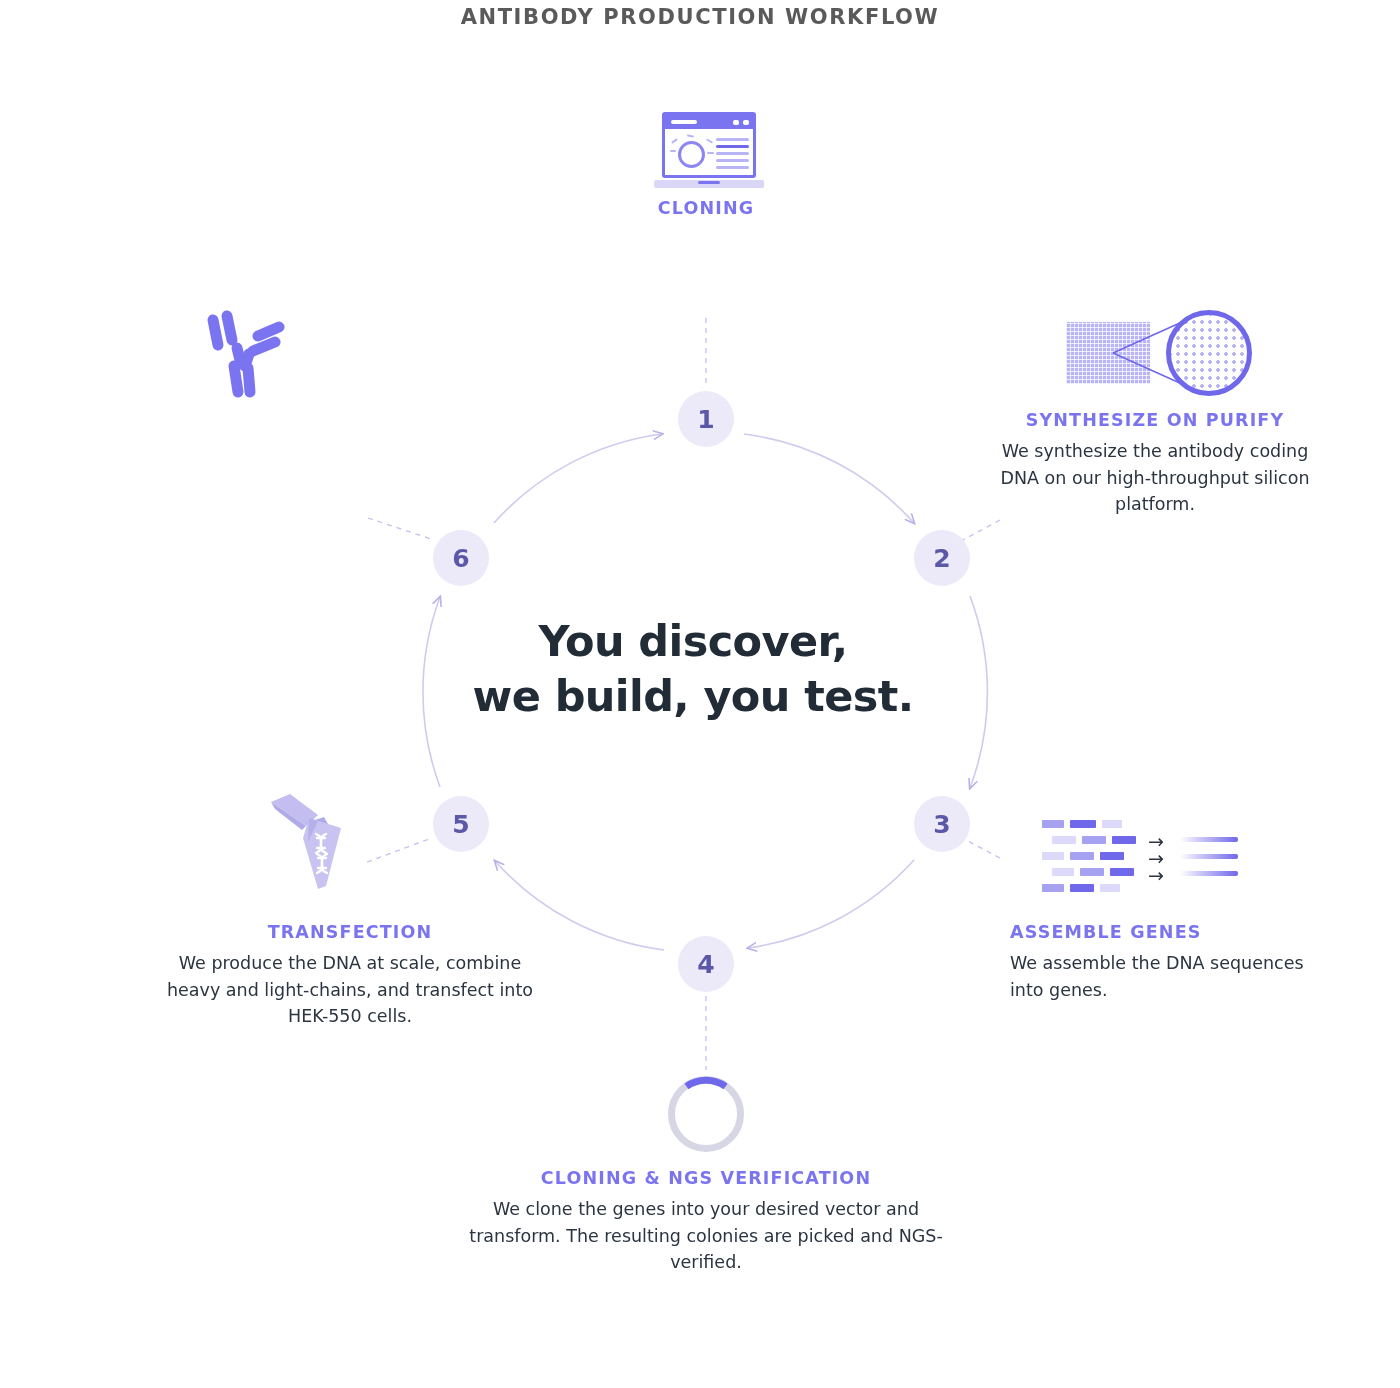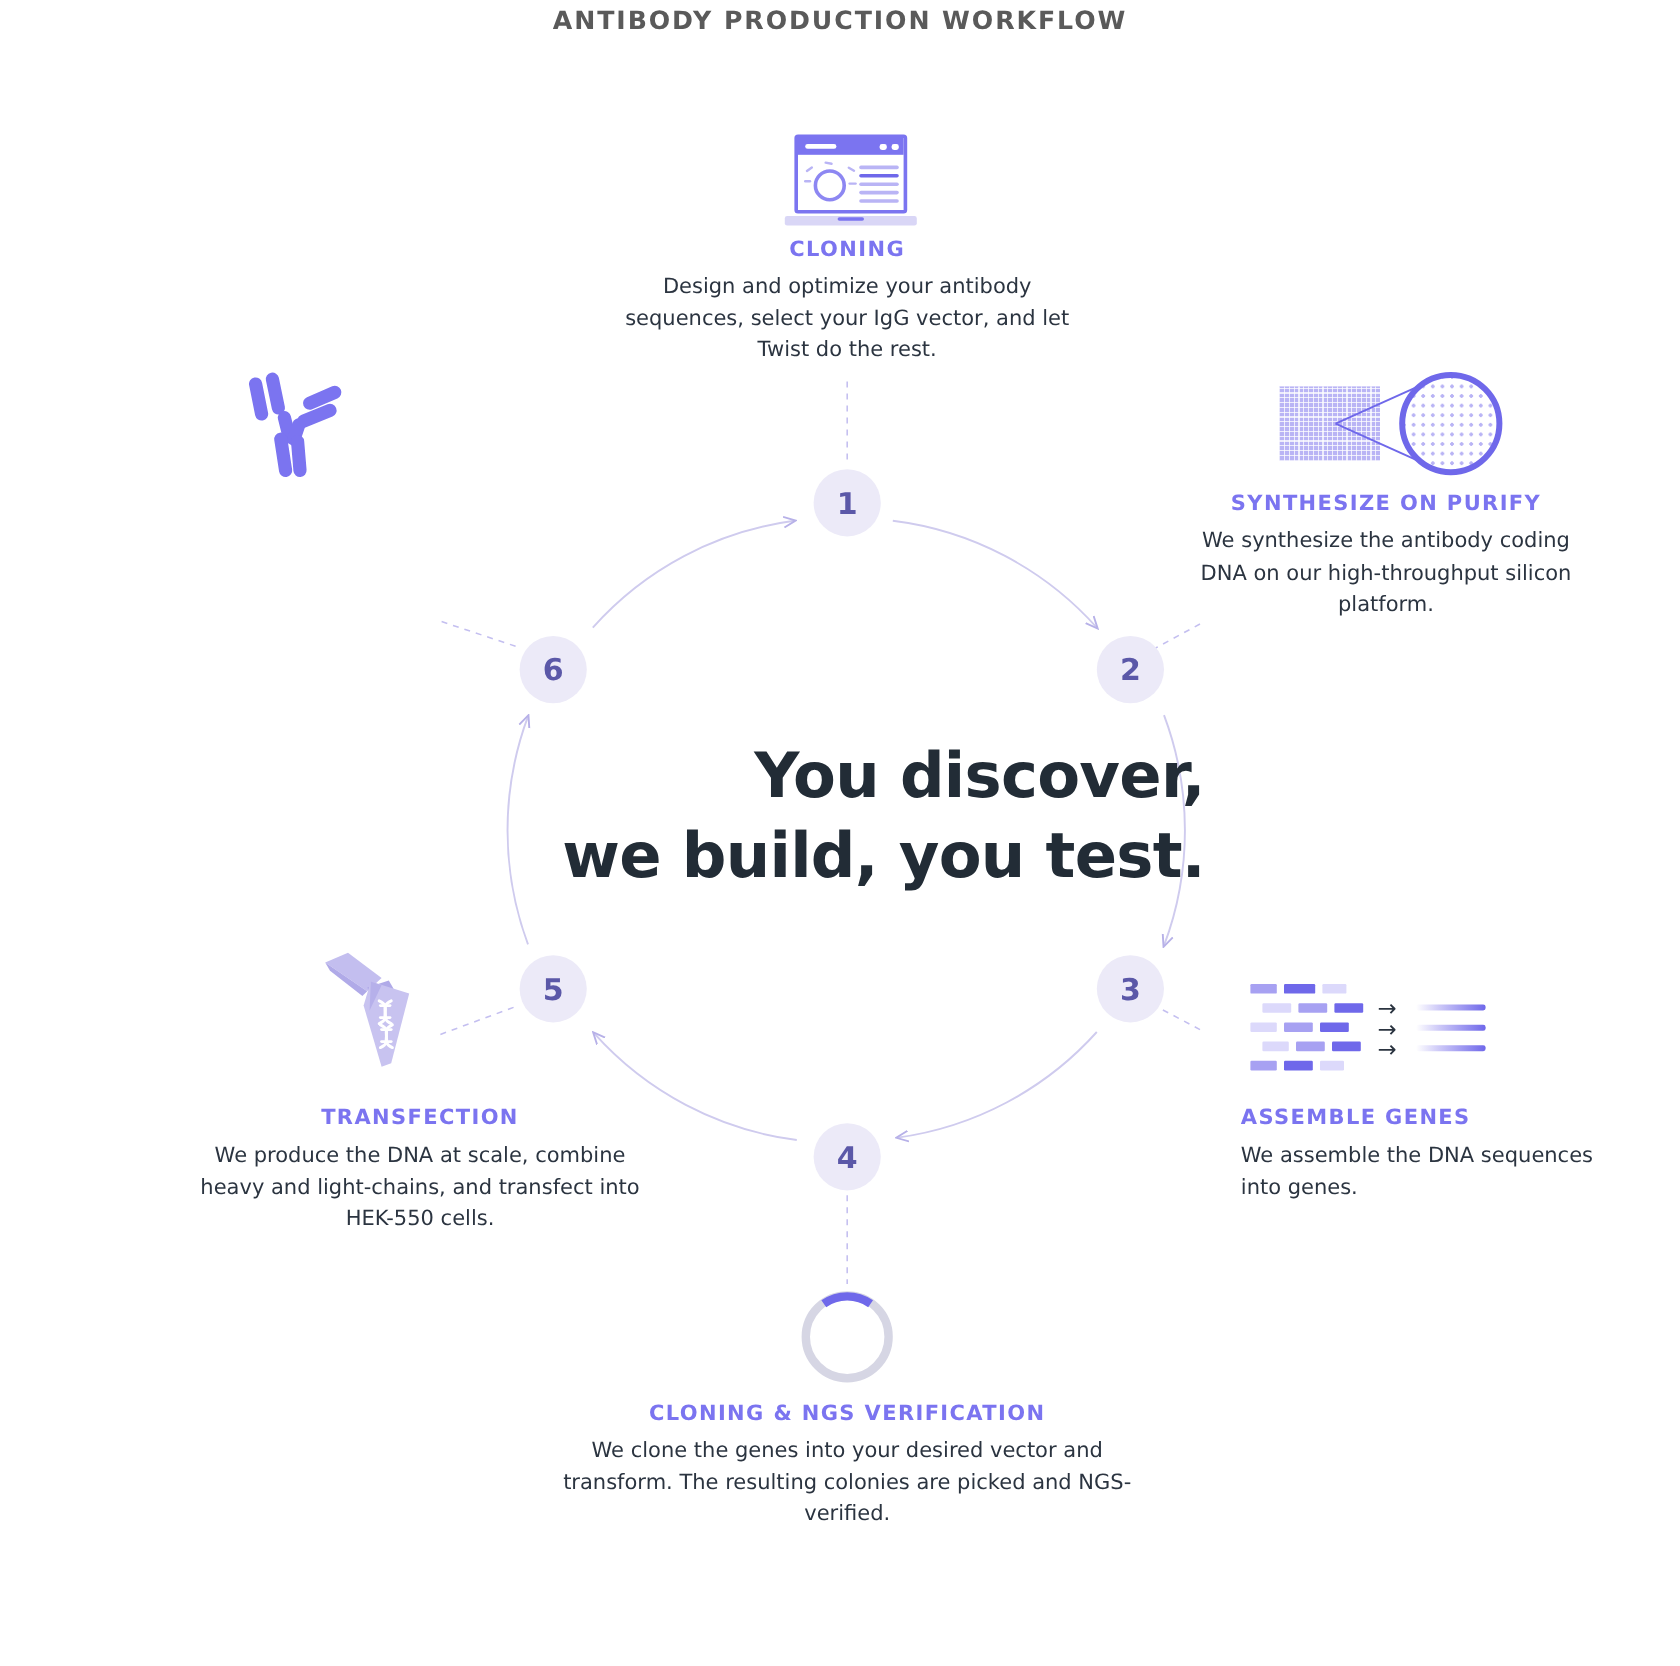--- a/index.html
+++ b/index.html
@@ -23,22 +23,22 @@
   
   .node{
     position:absolute;width:56px;height:56px;border-radius:50%;
     background:#eceaf8;display:flex;align-items:center;justify-content:center;
     font-size:25px;font-weight:bold;color:#5b58a8;
     font-family:"DejaVu Sans","Liberation Sans",sans-serif;
   }
 
   
   .center-copy{
-    position:absolute;left:404px;top:614px;width:600px;text-align:right;
-    font-size:52px;line-height:1.28;font-weight:bold;color:#222c36;
+    position:absolute;left:393px;top:614px;width:600px;text-align:center;
+    font-size:43px;line-height:1.28;font-weight:bold;color:#222c36;
     letter-spacing:-0.6px;
     font-family:"DejaVu Sans","Liberation Sans",sans-serif;
   }
 
   
   .step{position:absolute;}
   .step .head{
     font-size:17.5px;font-weight:bold;letter-spacing:1.15px;color:#7b74f0;
     margin:0 0 6px 0;line-height:1.25;
   }
@@ -150,21 +150,20 @@
     <div class="lap-line" style="left:62px;top:26px;width:33px;height:3px;background:#b9b4f5;"></div>
     <div class="lap-line" style="left:62px;top:33px;width:33px;height:3px;background:#6f68ea;"></div>
     <div class="lap-line" style="left:62px;top:40px;width:33px;height:3px;background:#b9b4f5;"></div>
     <div class="lap-line" style="left:62px;top:47px;width:33px;height:3px;background:#b9b4f5;"></div>
     <div class="lap-line" style="left:62px;top:54px;width:33px;height:3px;background:#b9b4f5;"></div>
     <div class="lap-base" style="left:0;top:68px;width:110px;height:8px;"></div>
     <div class="lap-line" style="left:44px;top:69px;width:22px;height:3px;background:#7b74f0;"></div>
   </div>
   <div class="step c" style="left:506px;top:198px;width:400px;">
     <p class="head">CLONING</p>
-    <p class="body">Design and optimize your antibody sequences, select your IgG vector, and let Twist do the rest.</p>
   </div>
 
   <div class="icon" style="left:1062px;top:308px;width:186px;height:90px;">
     <div class="chip-rect" style="left:4px;top:14px;width:84px;height:62px;"></div>
     <svg style="position:absolute;left:0;top:0;width:186px;height:90px;">
       <path d="M51,45 L120,14" fill="none" stroke="#6f68ea" stroke-width="1.6"></path>
       <path d="M51,45 L120,76" fill="none" stroke="#6f68ea" stroke-width="1.6"></path>
     </svg>
     <div class="chip-circ" style="left:104px;top:2px;width:86px;height:86px;"></div>
   </div>
@@ -195,21 +194,21 @@
     <div class="frag" style="left:62px;top:66px;width:20px;background:#dcd9fb;"></div>
 
     <div class="arw" style="left:110px;top:14px;">→</div>
     <div class="arw" style="left:110px;top:31px;">→</div>
     <div class="arw" style="left:110px;top:48px;">→</div>
 
     <div class="gline" style="left:142px;top:19px;width:58px;"></div>
     <div class="gline" style="left:142px;top:36px;width:58px;"></div>
     <div class="gline" style="left:142px;top:53px;width:58px;"></div>
   </div>
-  <div class="step l" style="left:1010px;top:922px;width:330px;margin-left:24px;">
+  <div class="step l" style="left:1010px;top:922px;width:330px;">
     <p class="head">ASSEMBLE GENES</p>
     <p class="body">We assemble the DNA sequences into genes.</p>
   </div>
 
   <div class="icon" style="left:668px;top:1076px;width:76px;height:76px;">
     <div class="plas" style="left:0;top:0;width:76px;height:76px;border:7px solid #d6d6e4;"></div>
     <svg style="position:absolute;left:0;top:0;width:76px;height:76px;">
       <path d="M18.5,10.5 A34,34 0 0 1 57.5,10.5" fill="none" stroke="#6f68ea" stroke-width="7" stroke-linecap="butt"></path>
     </svg>
   </div>

